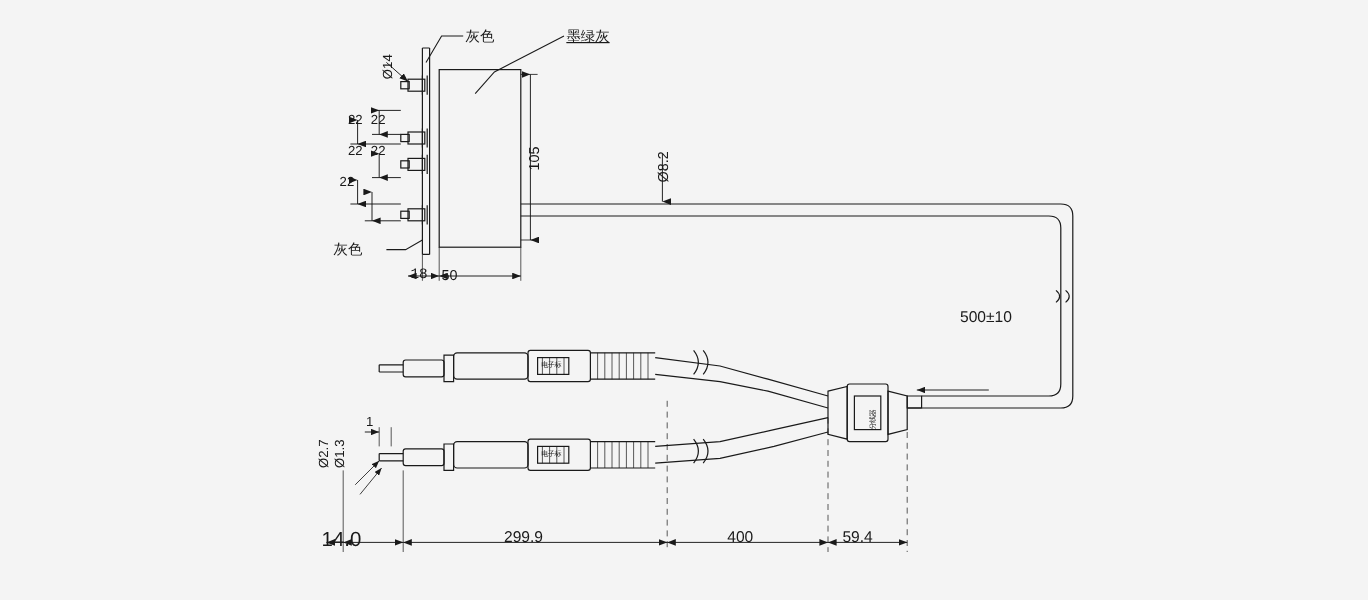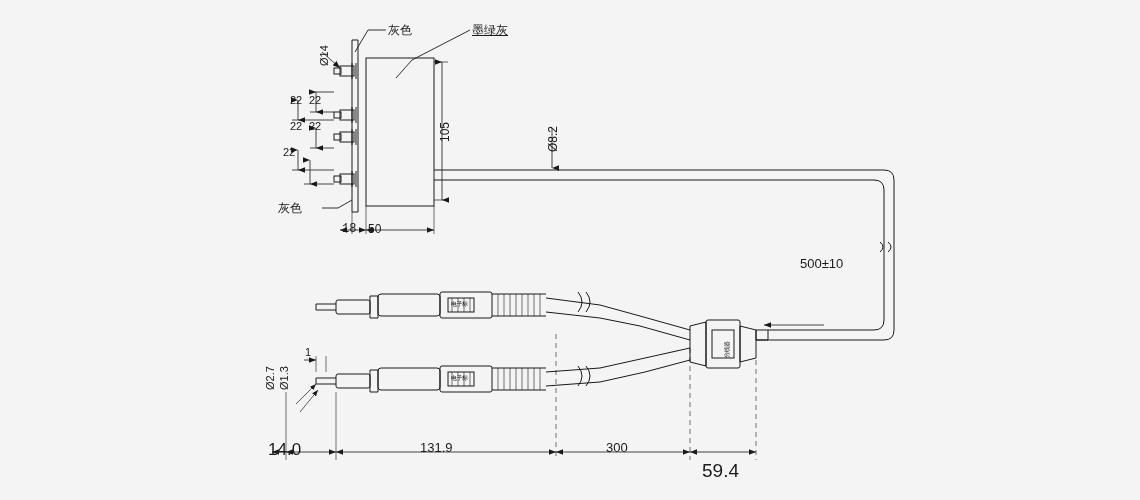--- a/index.html
+++ b/index.html
@@ -212,21 +212,21 @@
 <div class="lbl" style="left:342px;top:222px;font-family:Liberation Mono, monospace;">18</div>
 <div class="lbl" style="left:368px;top:222px;">50</div>
 
 <div class="lbl" style="left:800px;top:256px;font-size:13px;">500±10</div>
 
 <div class="lbl sm" style="left:305px;top:346px;">1</div>
 <div class="lbl sm rot" style="left:264px;top:390px;">Ø2.7</div>
 <div class="lbl sm rot" style="left:278px;top:390px;">Ø1.3</div>
 
 <div class="lbl" style="left:268px;top:440px;font-size:17px;">14.0</div>
-<div class="lbl" style="left:420px;top:440px;font-size:13px;">131.9</div>
-<div class="lbl" style="left:606px;top:440px;font-size:13px;">300</div>
-<div class="lbl" style="left:702px;top:440px;font-size:19px;margin-top:20px;">59.4</div>
+<div class="lbl" style="left:420px;top:440px;font-size:13px;">299.9</div>
+<div class="lbl" style="left:606px;top:440px;font-size:13px;">400</div>
+<div class="lbl" style="left:702px;top:440px;font-size:13px;">59.4</div>
 
 <div class="lbl" style="left:451px;top:300px;font-size:6px;letter-spacing:-0.5px;">电子标</div>
 <div class="lbl" style="left:451px;top:374px;font-size:6px;letter-spacing:-0.5px;">电子标</div>
 <div class="lbl rot" style="left:723px;top:358px;font-size:6px;letter-spacing:-0.5px;">分线器</div>
 
 </div>
 
 </body></html>

